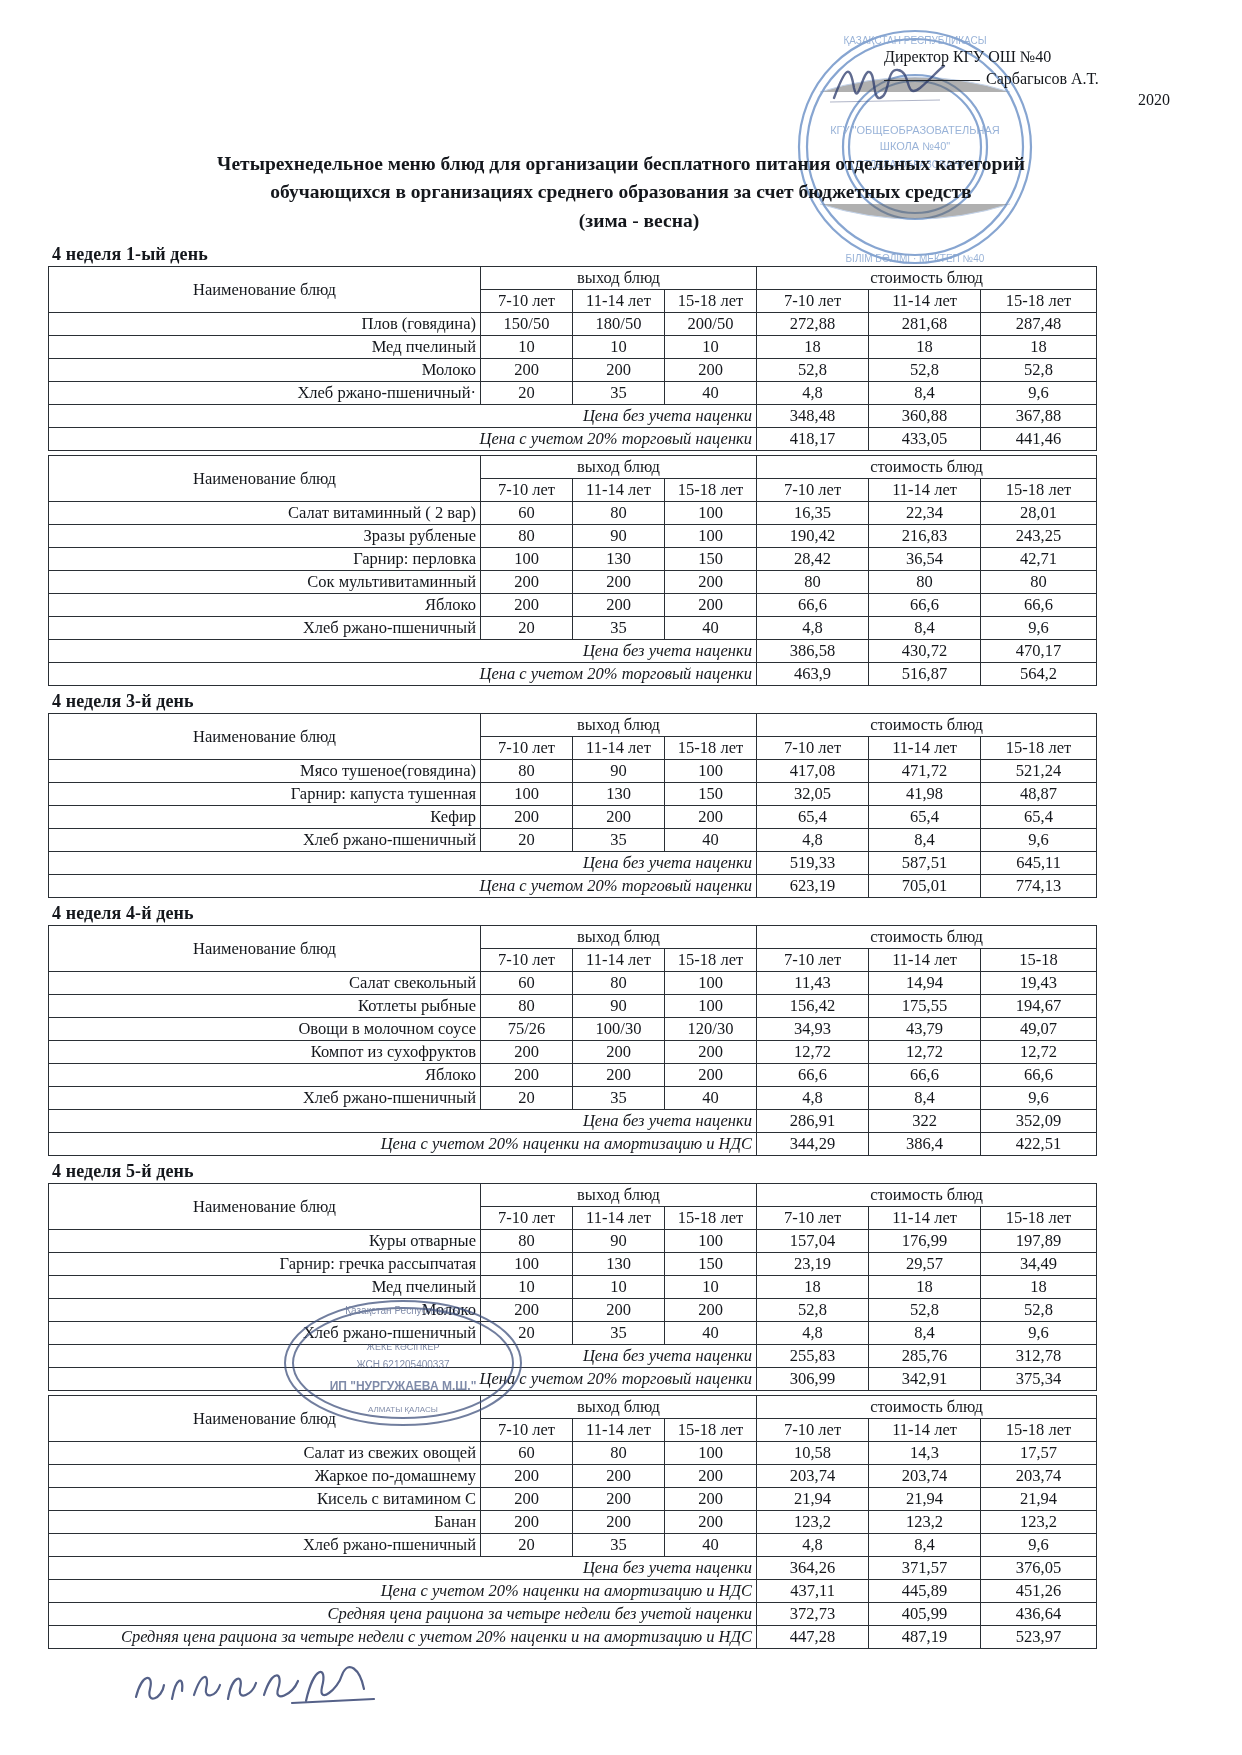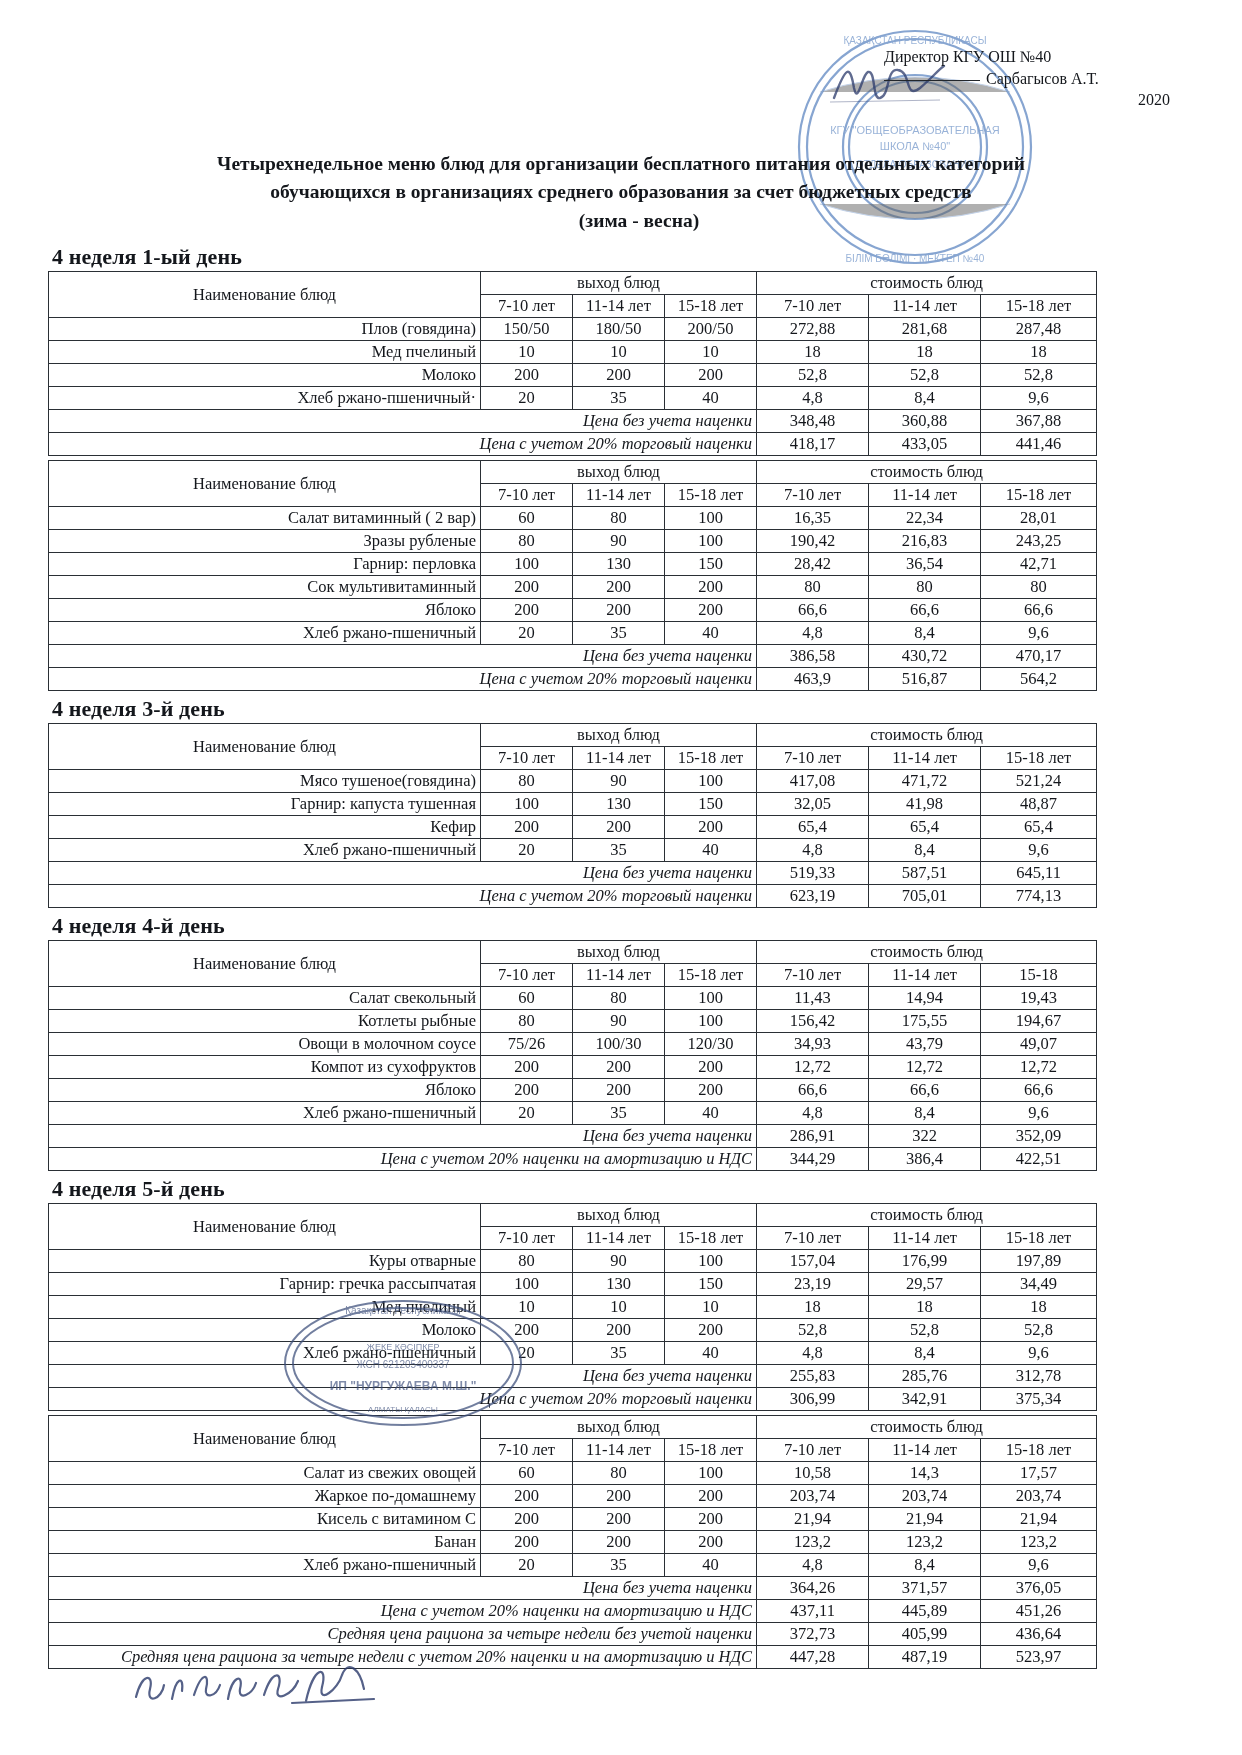--- a/index.html
+++ b/index.html
@@ -96,21 +96,21 @@
 
   
   .blocks {
     position: absolute;
     top: 243px;
     left: 48px;
     width: 1148px;
   }
   .block { margin-bottom: 4px; }
   .block-title {
-    font-size: 22px;
+    font-size: 18px;
     font-weight: bold;
     padding: 1px 0 1px 4px;
     letter-spacing: .1px;
   }
   table.menu {
     border-collapse: collapse;
     width: 1028px;
     table-layout: fixed;
     font-size: 16.5px;
   }

